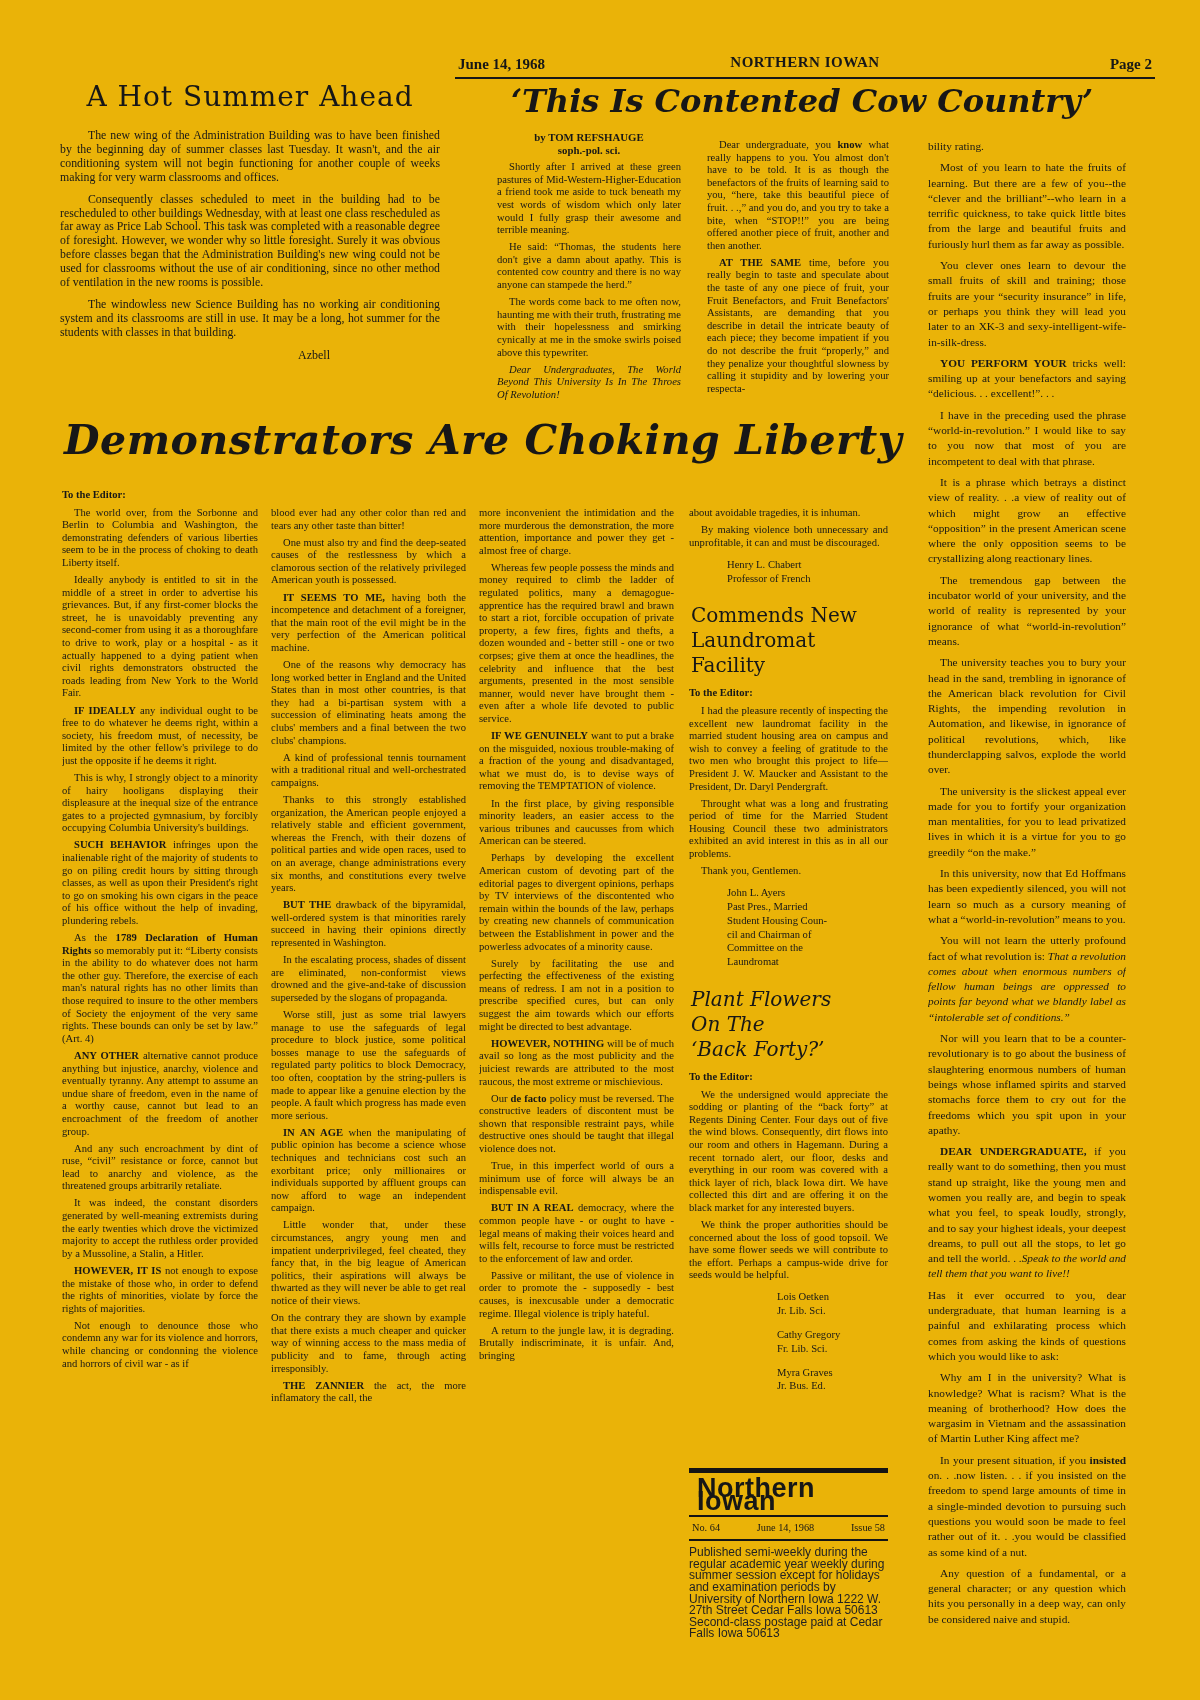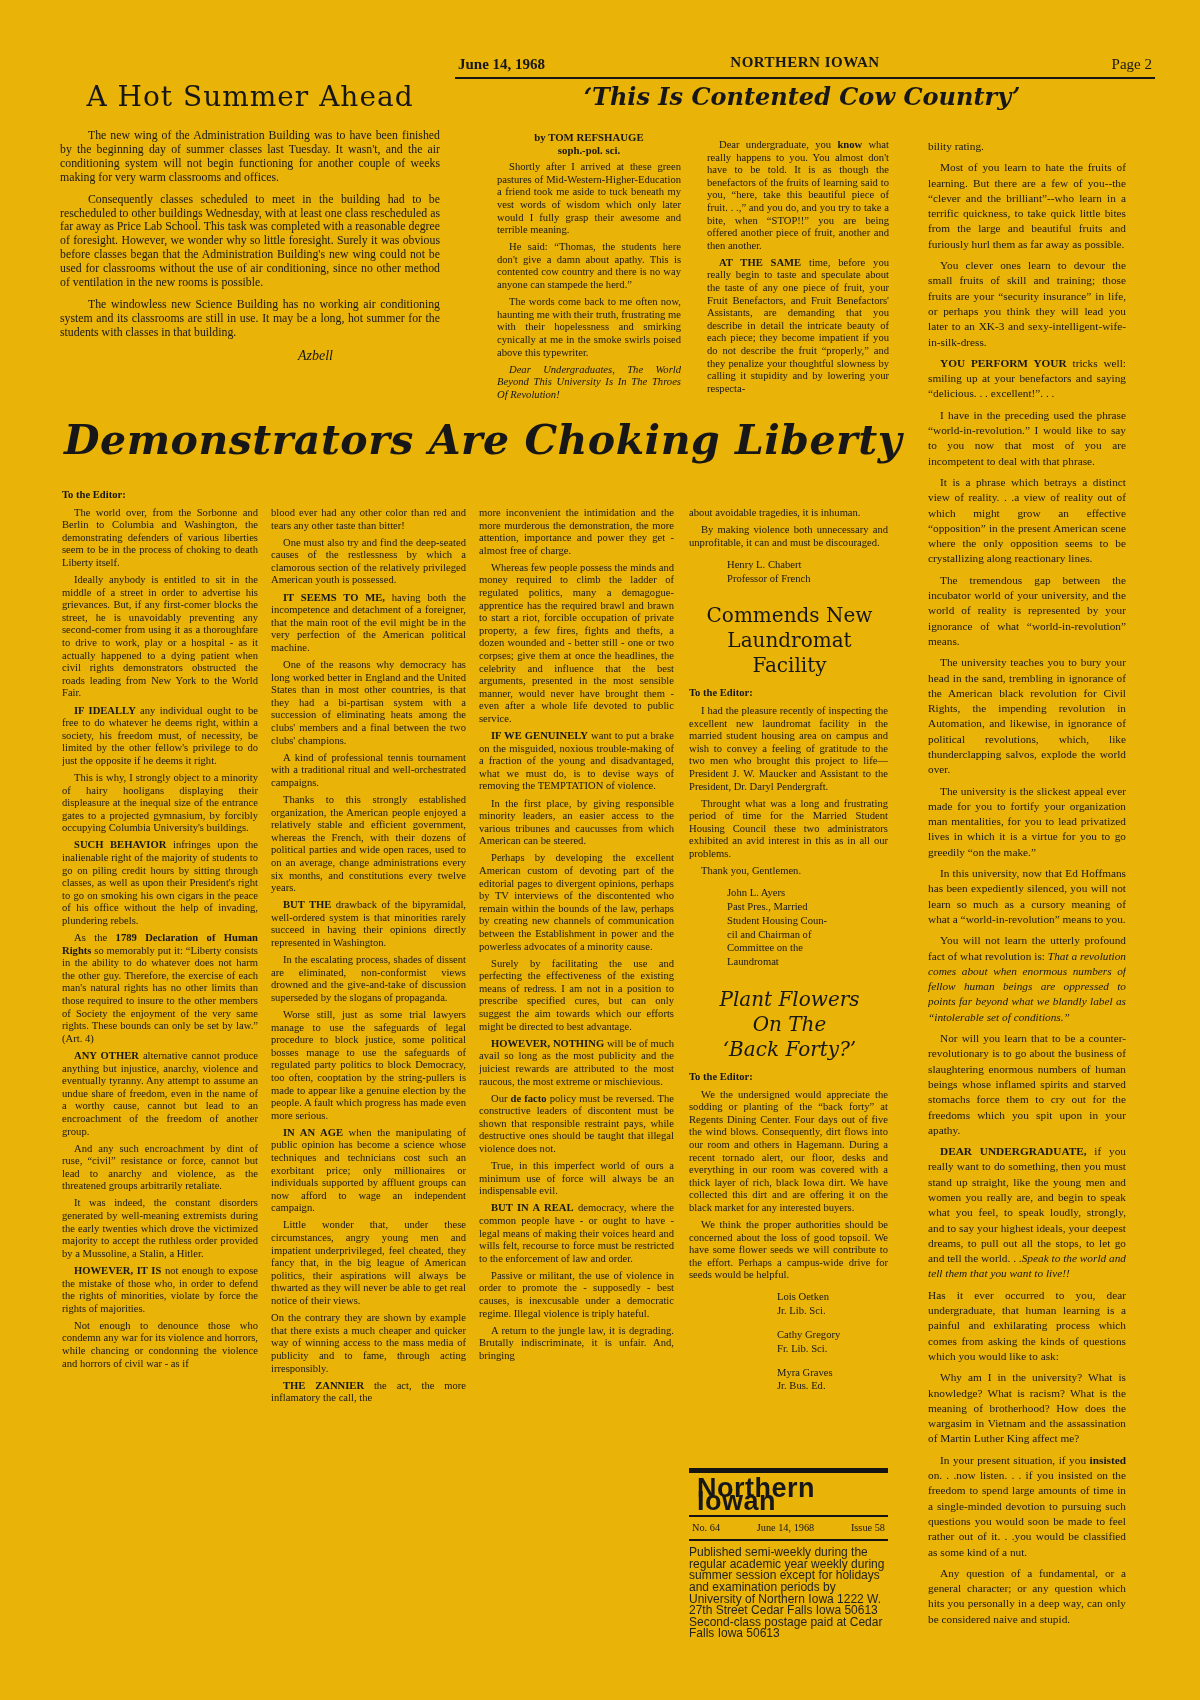--- a/index.html
+++ b/index.html
@@ -1,30 +1,30 @@
 <!DOCTYPE html>
 <html><head>
 <meta charset="utf-8">
 <style>
   html,body{margin:0;padding:0;background:#dedcd6;}
   .page{position:relative;width:1200px;height:1700px;margin:0 auto;background:#eab308;
         font-family:"Liberation Serif",serif;color:#171717;overflow:hidden;}
   
   .h-date{position:absolute;left:458px;top:56px;font-size:15px;font-weight:bold;}
   .h-paper{position:absolute;left:640px;top:54px;width:330px;text-align:center;font-size:15px;font-weight:bold;letter-spacing:.5px;}
-  .h-page{position:absolute;left:1072px;top:56px;width:80px;text-align:right;font-size:15px;font-weight:normal;}
+  .h-page{position:absolute;left:1072px;top:56px;width:80px;text-align:right;font-size:15px;font-weight:bold;}
   .h-rule{position:absolute;left:455px;top:77px;width:700px;height:2px;background:#181818;}
   
   .hot{position:absolute;left:60px;top:80px;width:380px;height:338px;overflow:hidden;}
   .hot h1{font-family:"DejaVu Serif",serif;font-weight:normal;font-size:28px;letter-spacing:1px;text-align:center;margin:0 0 16px;}
   .hot .para{font-size:11.8px;line-height:13.9px;text-align:justify;text-indent:28px;margin:0 0 8px;}
-  .azbell{font-style:italic;font-size:14px;margin:0 0 0 238px;}
+  .azbell{font-size:12px;margin:0 0 0 238px;}
   
   .cow-head{position:absolute;left:452px;top:82px;width:700px;margin:0;text-align:center;
-            font-family:"DejaVu Serif",serif;font-style:italic;font-weight:bold;font-size:24px;}
+            font-family:"DejaVu Serif",serif;font-style:italic;font-weight:bold;font-size:32px;}
   .col{position:absolute;font-size:10.6px;line-height:12.6px;text-align:justify;overflow:hidden;}
   .col .para{margin:0 0 4.5px;text-indent:12px;}
   .para.noind{text-indent:0;}
   .para.it{font-style:italic;}
   .byline{font-weight:bold;text-align:center;font-size:10.8px;line-height:12.6px;margin:0 0 5px;}
   .cowA{left:497px;top:131px;width:184px;height:291px;}
   .cowB{left:707px;top:139px;width:182px;height:283px;}
   .rail{left:928px;top:139px;width:198px;height:1493px;font-size:11.3px;line-height:15.3px;}
   .rail .para{margin:0 0 6px;}
   
@@ -32,21 +32,21 @@
              font-family:"DejaVu Serif",serif;font-style:italic;font-weight:bold;font-size:41px;letter-spacing:.5px;}
   .lcol1{left:62px;top:489px;width:196px;height:1146px;}
   .lcol2{left:271px;top:507px;width:195px;height:1128px;}
   .lcol3{left:479px;top:507px;width:195px;height:1128px;}
   .lcol4{left:689px;top:507px;width:199px;height:1133px;display:flex;flex-direction:column;}
   .toed{font-weight:bold;margin:0 0 5px;text-indent:0;}
   .sig{font-weight:normal;white-space:pre-line;text-align:left;margin:4px 0 8px 38px;text-indent:0;line-height:13.8px;}
   .flowsig{margin-left:56px;margin-bottom:10px;}
   .sg{display:block;margin-left:32px;}
   .letter-head{font-family:"DejaVu Serif",serif;font-weight:normal;font-size:20px;line-height:25px;
-               margin:10px 0 9px 2px;text-align:center;white-space:pre-line;}
+               margin:10px 0 9px 2px;text-align:left;white-space:pre-line;}
   .letter-head.it{font-style:italic;}
   
   .masthead{margin-top:auto;}
   .mast-name{font-family:"Liberation Sans",sans-serif;font-weight:bold;font-size:27px;letter-spacing:.5px;
              border-top:5px solid #141414;padding:9px 2px 7px 8px;}
   .mast-row{display:flex;justify-content:space-between;font-size:10.3px;padding:5px 3px;
             border-top:2px solid #141414;border-bottom:2px solid #141414;}
   .mast-fine{font-family:"Liberation Sans",sans-serif;font-size:12px;line-height:11.6px;margin:6px 0 0;
              text-align:left;color:#222;}
 </style>

